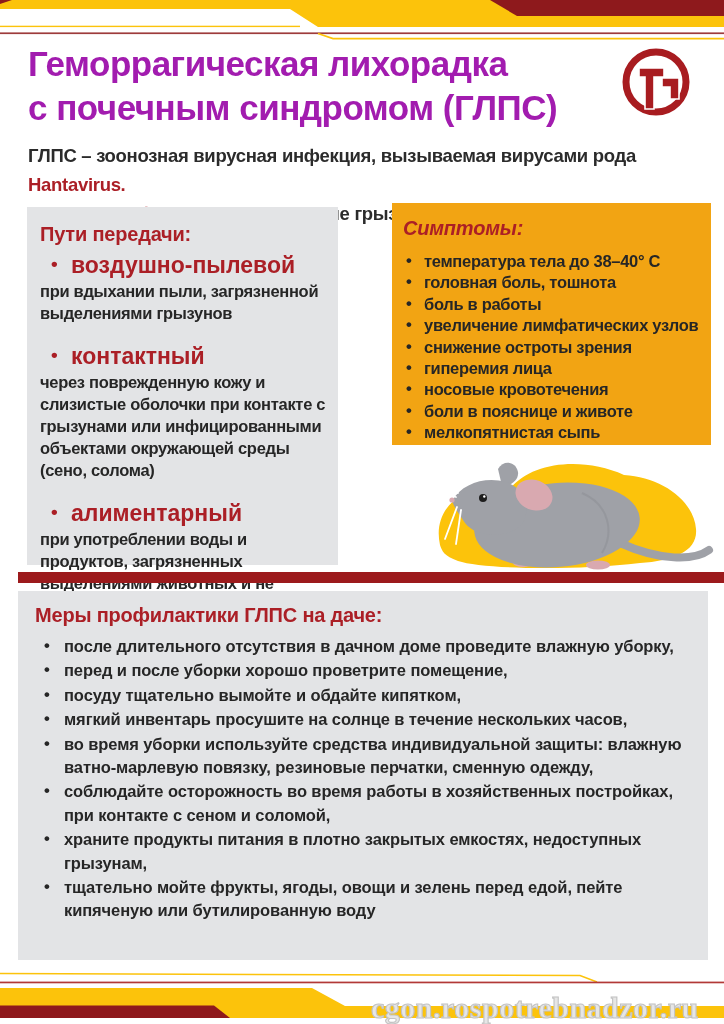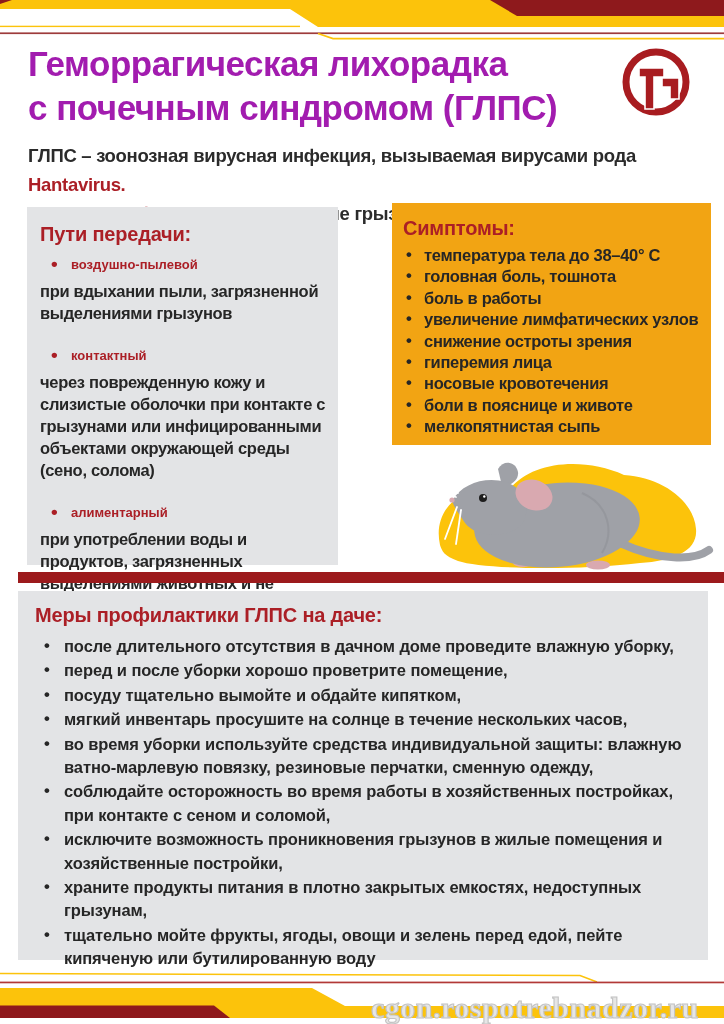--- a/index.html
+++ b/index.html
@@ -31,27 +31,27 @@
   .panel{position:absolute;background:#E3E4E6;box-sizing:border-box;}
   .panel-heading{
     margin:0 0 8px 0;font-size:20px;line-height:24px;
     color:#AB1F26;letter-spacing:-0.2px;
   }
   
   .panel-transmission{left:27px;top:207px;width:311px;height:358px;padding:15px 12px 0 13px;}
   .t-item{margin-bottom:21px;}
   .t-name{
     position:relative;padding-left:31px;margin-bottom:4px;
-    font-size:13px;line-height:22px;color:#AB1F26;
+    font-size:23px;line-height:22px;color:#AB1F26;
   }
   .t-name::before{content:"\2022";position:absolute;left:11px;top:-1px;font-size:19px;}
   .t-desc{font-size:16.5px;line-height:22px;letter-spacing:-0.3px;color:#262626;}
   
   .panel-symptoms{left:392px;top:203px;width:319px;height:242px;padding:13px 10px 0 11px;background:#F2A413;}
-  .panel-symptoms .panel-heading{margin-bottom:5px;}
+  .panel-symptoms .panel-heading{margin-bottom:11px;font-style:italic;}
   ul{margin:0;padding:0;list-style:none;}
   .symptom-list li{
     position:relative;padding-left:21px;
     font-size:16.5px;line-height:21.4px;letter-spacing:-0.3px;color:#262626;
   }
   .symptom-list li::before{content:"\2022";position:absolute;left:3px;top:-1px;}
   
   .panel-prevention{left:18px;top:591px;width:690px;height:369px;padding:12px 16px 16px 17px;}
   .prevention-list li{
     position:relative;padding-left:29px;margin-bottom:1px;
@@ -159,21 +159,20 @@
 
   <div class="panel panel-prevention">
     <h2 class="panel-heading">Меры профилактики ГЛПС на даче:</h2>
     <ul class="prevention-list">
       <li>после длительного отсутствия в дачном доме проведите влажную уборку,</li>
       <li>перед и после уборки хорошо проветрите помещение,</li>
       <li>посуду тщательно вымойте и обдайте кипятком,</li>
       <li>мягкий инвентарь просушите на солнце в течение нескольких часов,</li>
       <li>во время уборки используйте средства индивидуальной защиты: влажную ватно-марлевую повязку, резиновые перчатки, сменную одежду,</li>
       <li>соблюдайте осторожность во время работы в хозяйственных постройках, при контакте с сеном и соломой,</li>
-      <li>исключите возможность проникновения грызунов в жилые помещения и хозяйственные постройки,</li>
       <li>храните продукты питания в плотно закрытых емкостях, недоступных грызунам,</li>
       <li>тщательно мойте фрукты, ягоды, овощи и зелень перед едой, пейте кипяченую или бутилированную воду</li>
     </ul>
   </div>
 
   <div class="watermark">cgon.rospotrebnadzor.ru</div>
 
   <svg class="decor decor-bottom" width="724" height="54" viewBox="0 0 54 54" preserveAspectRatio="none" aria-hidden="true" style="width:724px;height:54px;">
   </svg>
   <svg class="decor decor-bottom" width="724" height="54" viewBox="0 0 724 54" aria-hidden="true">

